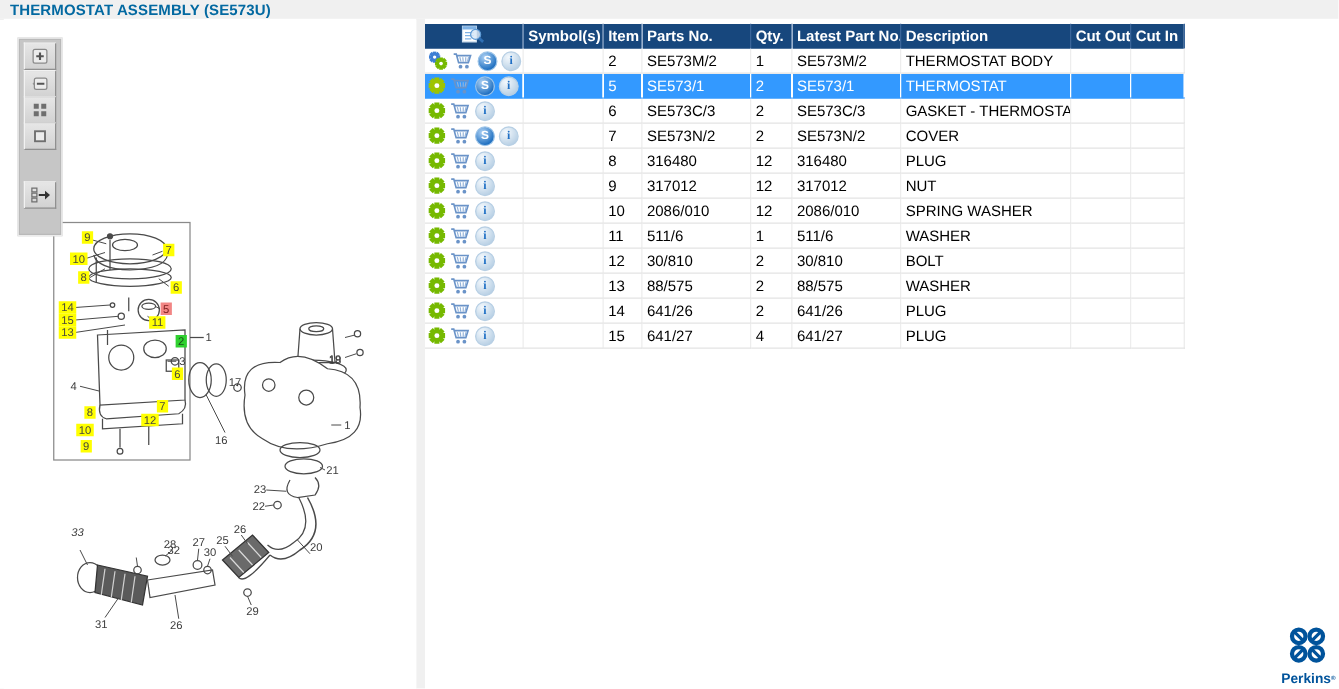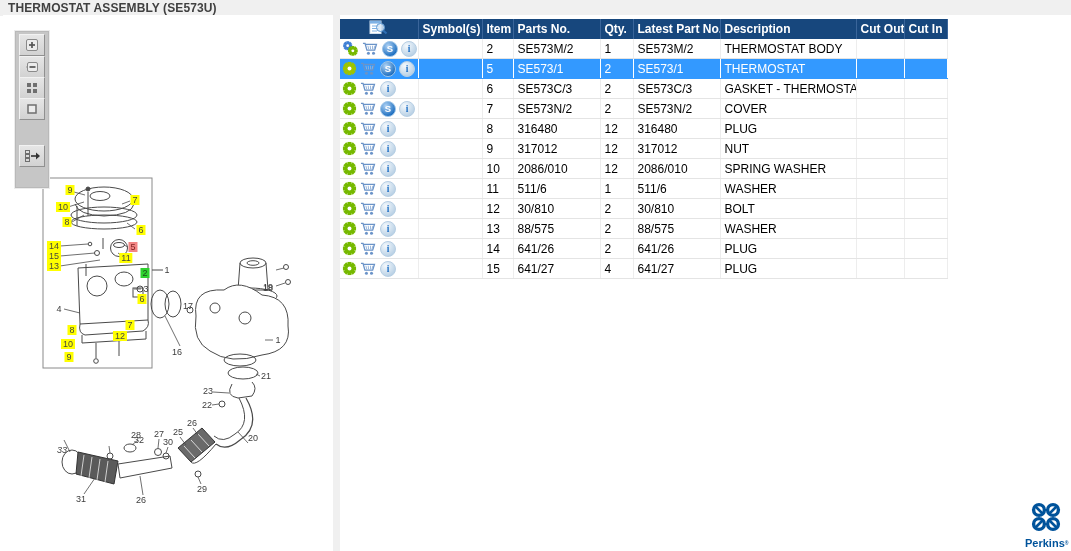--- a/index.html
+++ b/index.html
@@ -1,21 +1,21 @@
 <!DOCTYPE html>
 <html><head>
 <meta charset="utf-8">
 <style>
   html,body{margin:0;padding:0;background:#fff;}
   .app{position:relative;width:1071px;height:551px;background:#fff;overflow:hidden;
        font-family:"Liberation Sans",sans-serif;-webkit-font-smoothing:antialiased;}
 
   
   .titlebar{position:absolute;left:0;top:0;width:100%;height:15px;background:#f0f0f0;}
-  .titlebar .title{position:absolute;left:8px;top:1px;font-size:12px;font-weight:bold;color:#404040;letter-spacing:.1px;}
+  .titlebar .title{position:absolute;left:8px;top:1px;font-size:12px;font-weight:bold;color:#0369a1;letter-spacing:.1px;}
 
   
   .left-strip{position:absolute;left:0;top:15px;width:3px;bottom:0;background:#f0f0f0;}
   .divider{position:absolute;left:333px;top:15px;width:7px;bottom:0;background:#f0f0f0;}
 
   
   .toolbar{position:absolute;left:14px;top:30px;width:34px;height:157px;background:#c6c6c6;
            border:1px solid #ececec;box-shadow:inset 0 0 0 1px #b9b9b9;z-index:5;}
   .tbtn{position:absolute;left:4px;width:24px;height:20px;background:linear-gradient(#e6e6e6,#d2d2d2);
         border:1px solid;border-color:#f2f2f2 #909090 #909090 #f2f2f2;display:flex;align-items:center;justify-content:center;cursor:pointer;}
@@ -199,21 +199,21 @@
         <div class="callout none" style="left: 266px; top: 360px;">21</div>
         <div class="callout none" style="left: 208px; top: 375px;">23</div>
         <div class="callout none" style="left: 207px; top: 389px;">22</div>
         <div class="callout none" style="left: 192px; top: 407px;">26</div>
         <div class="callout none" style="left: 178px; top: 416px;">25</div>
         <div class="callout none" style="left: 159px; top: 418px;">27</div>
         <div class="callout none" style="left: 168px; top: 426px;">30</div>
         <div class="callout none" style="left: 136px; top: 419px;">28</div>
         <div class="callout none" style="left: 253px; top: 422px;">20</div>
         <div class="callout none" style="left: 109px; top: 424px; margin-left: 30px;">32</div>
-        <div class="callout none" style="left: 62px; top: 434px; font-style: italic;">33</div>
+        <div class="callout none" style="left: 62px; top: 410px; font-style: italic;">33</div>
         <div class="callout none" style="left: 81px; top: 483px;">31</div>
         <div class="callout none" style="left: 141px; top: 484px;">26</div>
         <div class="callout none" style="left: 202px; top: 473px;">29</div>
       </div>
   </div>
 
   <div class="toolbar">
     <div class="tbtn" style="top:3px;">
       <span>
           <svg width="16" height="14" viewBox="0 0 16 14">

